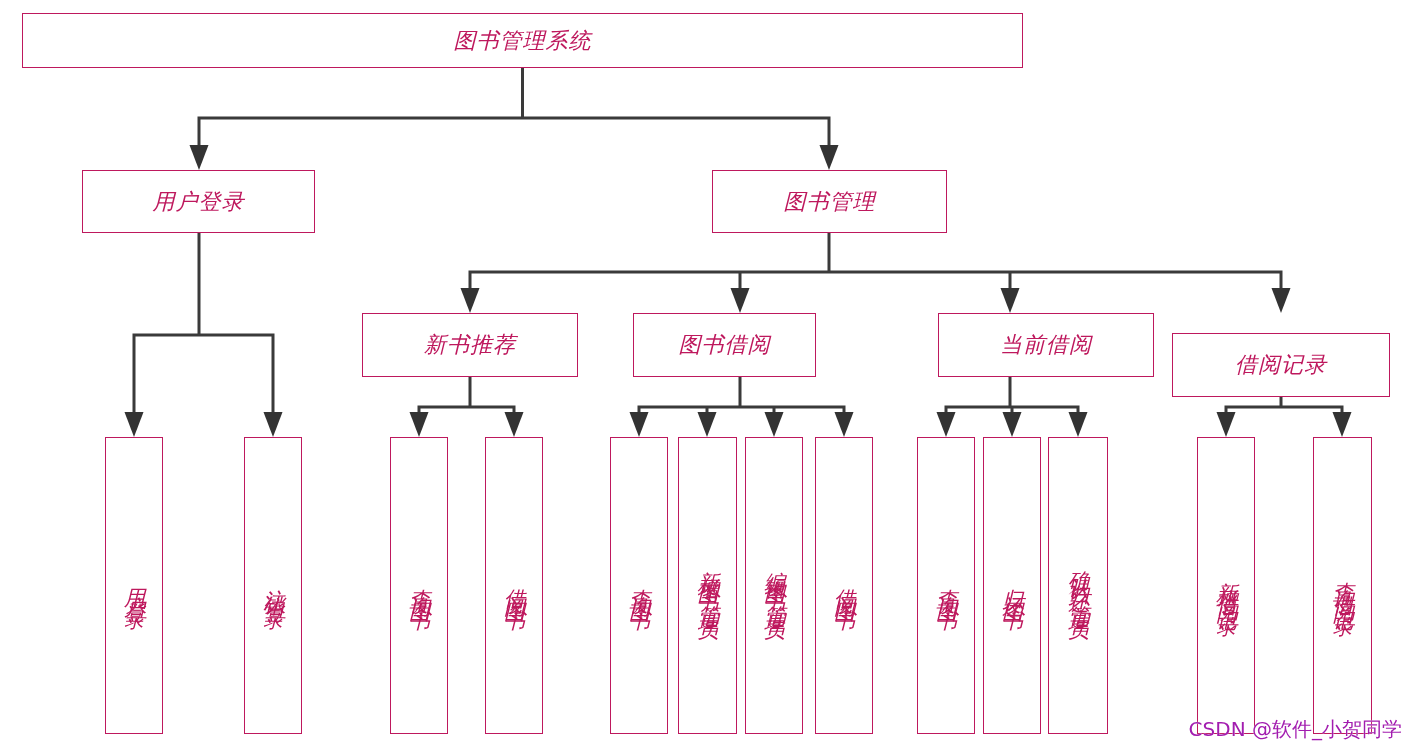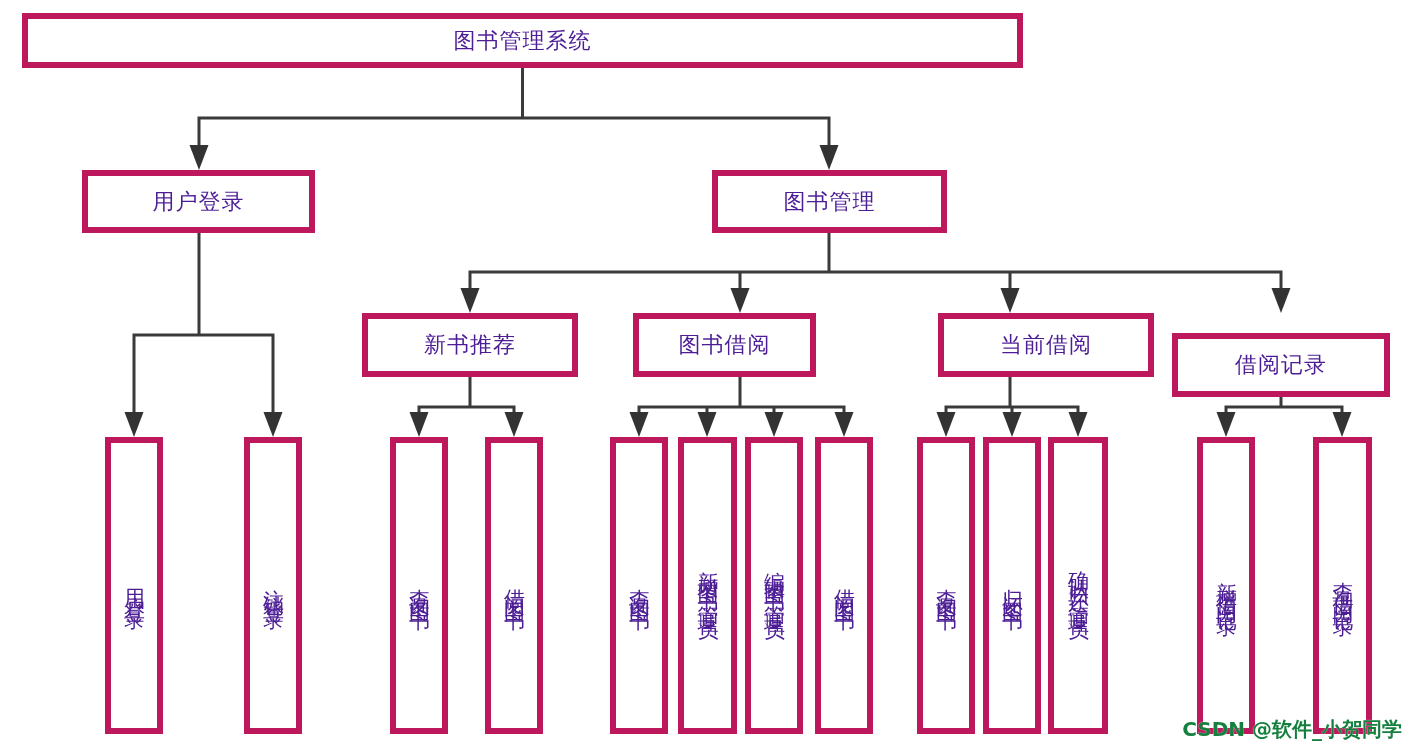--- a/index.html
+++ b/index.html
@@ -18,26 +18,27 @@
   .connector-layer {
     position: absolute;
     left: 0; top: 0;
     width: 1405px; height: 747px;
     z-index: 1;
   }
   .node {
     position: absolute;
     box-sizing: border-box;
     background: #ffffff;
-    border: 6px solid #be185d;
+    border: 1px solid #be185d;
     display: flex;
     align-items: center;
     justify-content: center;
     z-index: 2;
-    color: #4c1d95;
+    color: #be185d;
+    font-style: italic;
   }
   .node.h-node {
     font-size: 22px;
     letter-spacing: 1px;
     white-space: nowrap;
   }
   .node.v-node {
     font-size: 21px;
   }
   .node.v-node .v-text {
@@ -45,25 +46,24 @@
     text-orientation: mixed;
     letter-spacing: 7px;
     line-height: 1;
     white-space: nowrap;
   }
   .watermark {
     position: absolute;
     right: 3px;
     bottom: 4px;
     font-size: 20px;
-    color: #15803d;
+    color: #a21caf;
     text-shadow: 0 0 1px #ffffff;
     z-index: 3;
     white-space: nowrap;
-    font-weight: bold;
   }
 </style>
 </head>
 <body>
 
 <div class="canvas">
 
   <svg class="connector-layer" viewBox="0 0 1405 747" xmlns="http://www.w3.org/2000/svg">
     <g fill="none" stroke-width="3" stroke="#3a3a3a">
 

